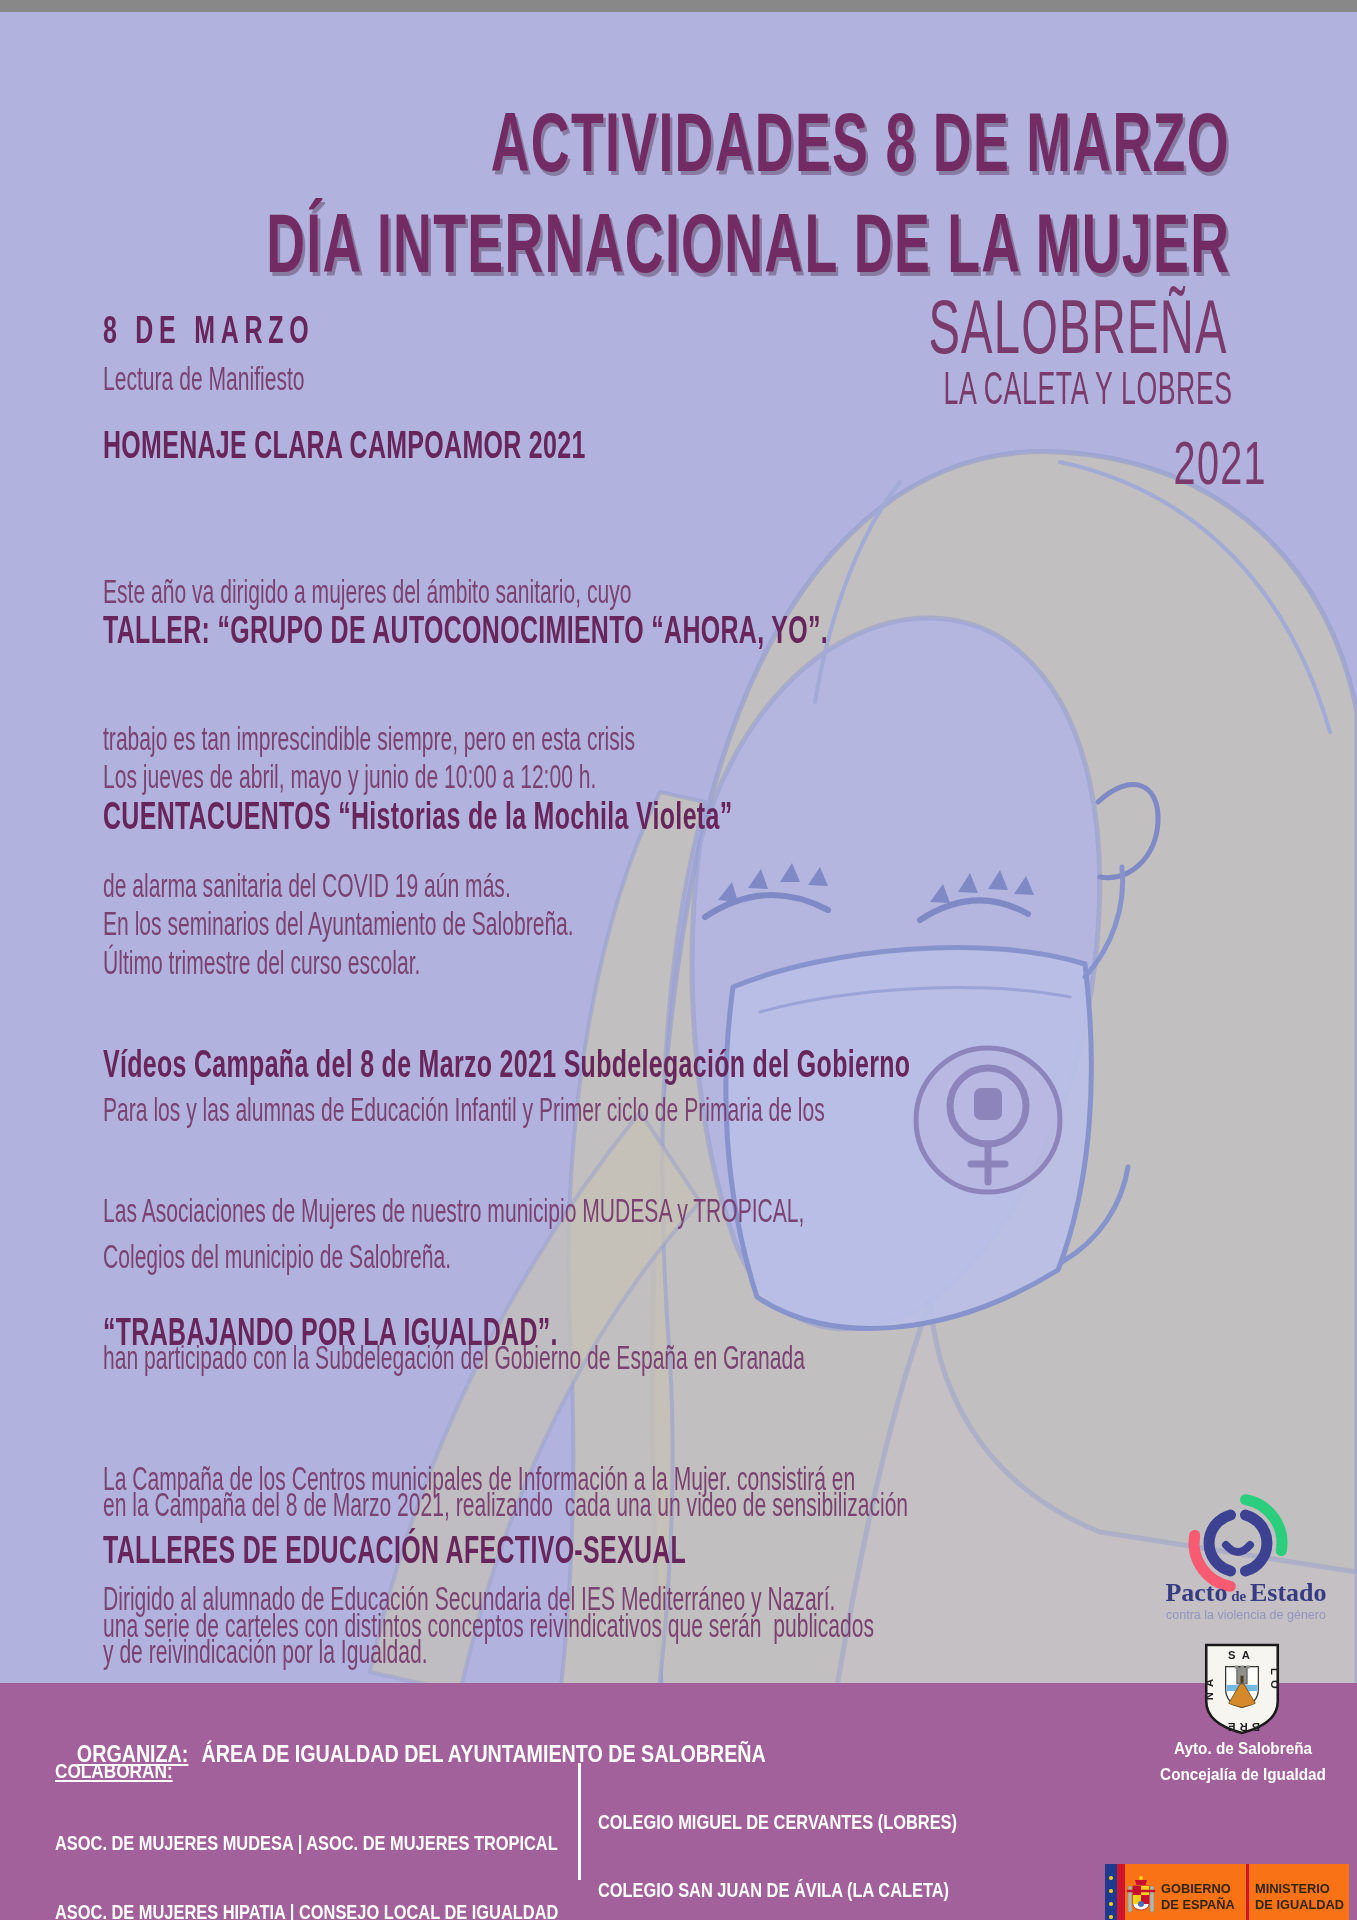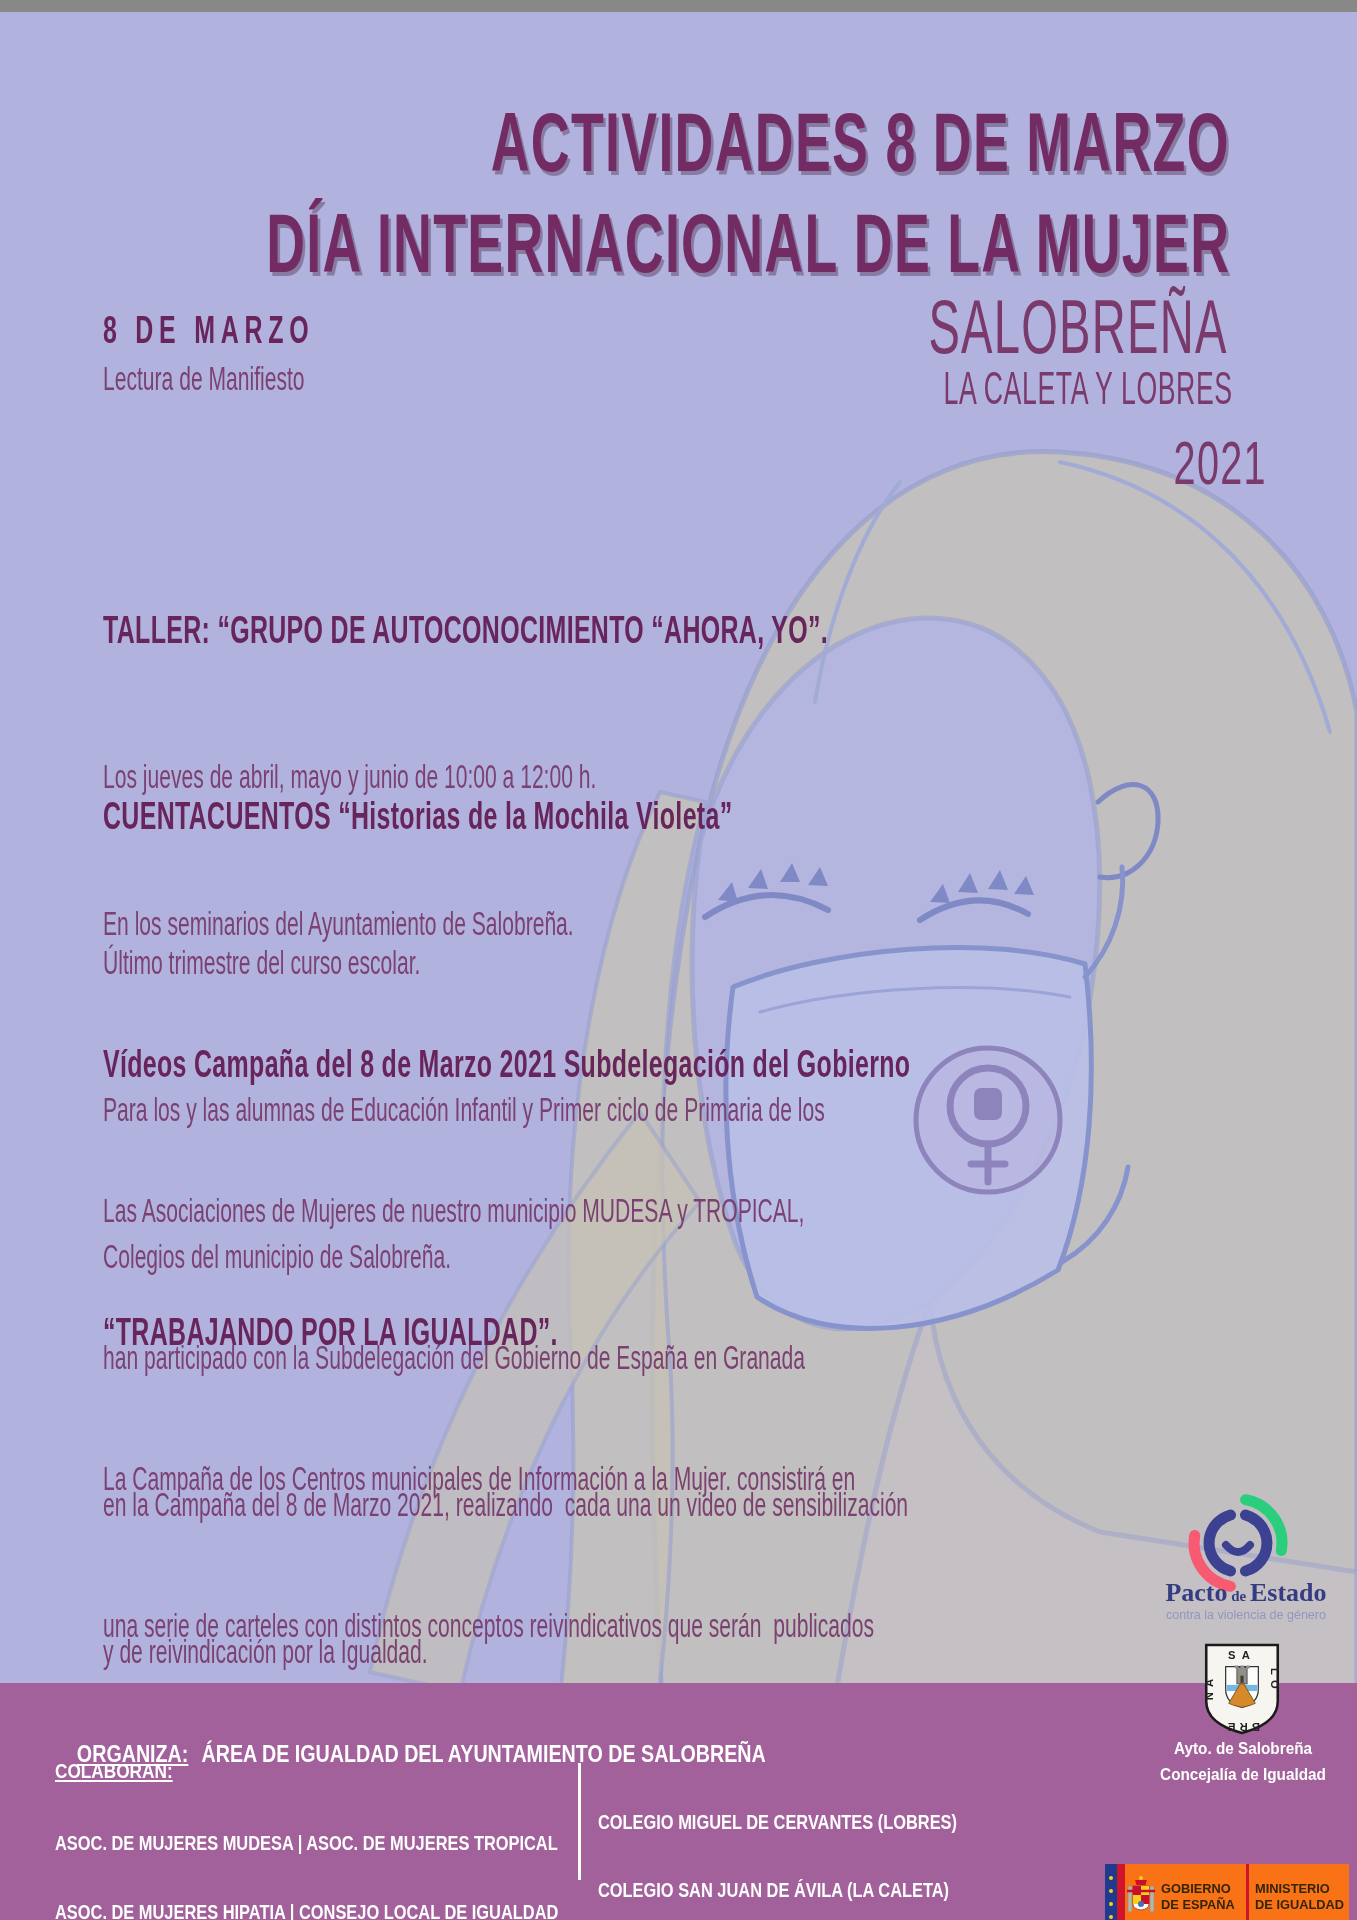--- a/index.html
+++ b/index.html
@@ -104,20 +104,28 @@
   <div class="hline title" id="title2">DÍA INTERNACIONAL DE LA MUJER</div>
   <div class="hline" id="loc">SALOBREÑA</div>
   <div class="hline" id="subloc">LA CALETA Y LOBRES</div>
   <div class="hline" id="year">2021</div>
 
   <div class="sec" style="top:294px">
     <div class="sec-h sp">8 DE MARZO</div>
     <div class="sec-b"><div>Lectura de Manifiesto</div></div>
   </div>
 
+  <div class="sec" style="top:409px">
+    <div class="sec-h">HOMENAJE CLARA CAMPOAMOR 2021</div>
+    <div class="sec-b">
+      <div>Este año va dirigido a mujeres del ámbito sanitario, cuyo</div>
+      <div>trabajo es tan imprescindible siempre, pero en esta crisis</div>
+      <div>de alarma sanitaria del COVID 19 aún más.</div>
+    </div>
+  </div>
 
   <div class="sec" style="top:594px">
     <div class="sec-h">TALLER: “GRUPO DE AUTOCONOCIMIENTO “AHORA, YO”.</div>
     <div class="sec-b">
       <div>Los jueves de abril, mayo y junio de 10:00 a 12:00 h.</div>
       <div>En los seminarios del Ayuntamiento de Salobreña.</div>
     </div>
   </div>
 
   <div class="sec" style="top:780px">
@@ -141,20 +149,24 @@
 
   <div class="sec" style="top:1296px">
     <div class="sec-h">“TRABAJANDO POR LA IGUALDAD”.</div>
     <div class="sec-b">
       <div>La Campaña de los Centros municipales de Información a la Mujer. consistirá en</div>
       <div>una serie de carteles con distintos conceptos reivindicativos que serán  publicados</div>
       <div>cada día en las redes sociales.</div>
     </div>
   </div>
 
+  <div class="sec" style="top:1514px">
+    <div class="sec-h">TALLERES DE EDUCACIÓN AFECTIVO-SEXUAL</div>
+    <div class="sec-b"><div>Dirigido al alumnado de Educación Secundaria del IES Mediterráneo y Nazarí.</div></div>
+  </div>
 
   <svg id="pacto" width="170" height="135" viewBox="0 0 170 135">
     <g fill="none" stroke-linecap="round">
       <path d="M72.5,22 A29 29 0 0 0 72.5,78" stroke="#3d4192" stroke-width="11"></path>
       <path d="M87.5,22 A29 29 0 0 1 87.5,78" stroke="#3d4192" stroke-width="11"></path>
       <path d="M87.6,6.7 A44 44 0 0 1 123.3,57.6" stroke="#2ace7c" stroke-width="11"></path>
       <path d="M36.7,42.4 A44 44 0 0 0 72.4,93.3" stroke="#f85a71" stroke-width="11"></path>
       <path d="M68,52 Q80,66 92,52" stroke="#3d4192" stroke-width="8"></path>
     </g>
     <text x="88" y="108" text-anchor="middle" font-family="Liberation Serif, serif" font-weight="bold" fill="#363c82" font-size="26">

